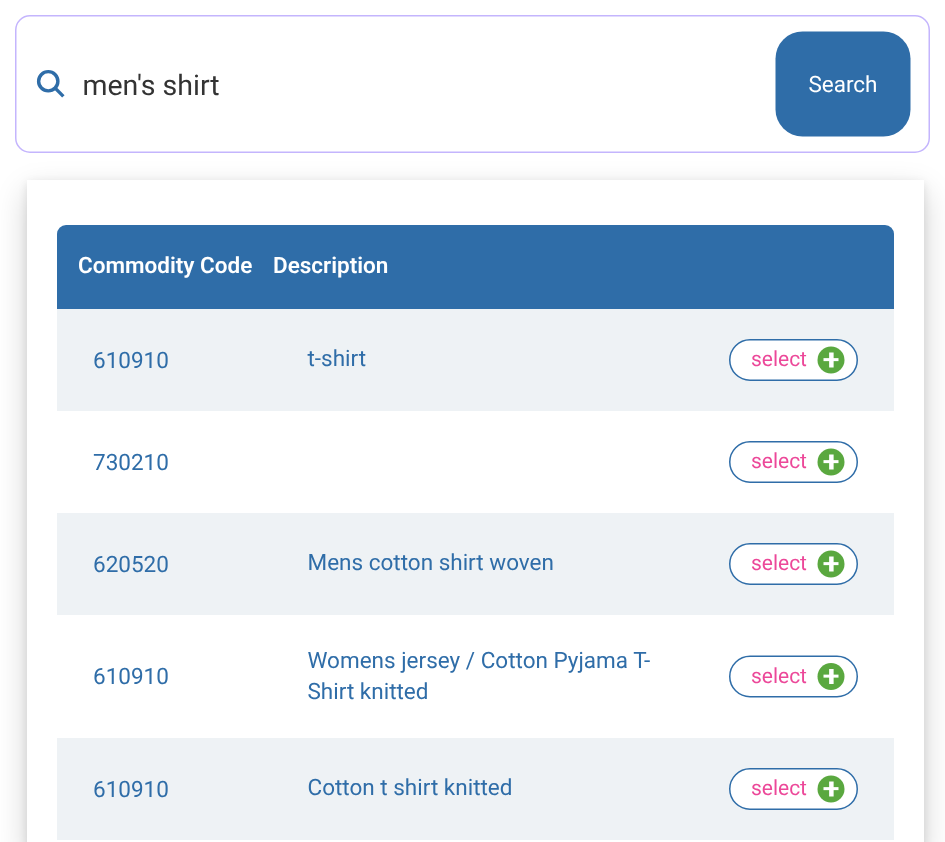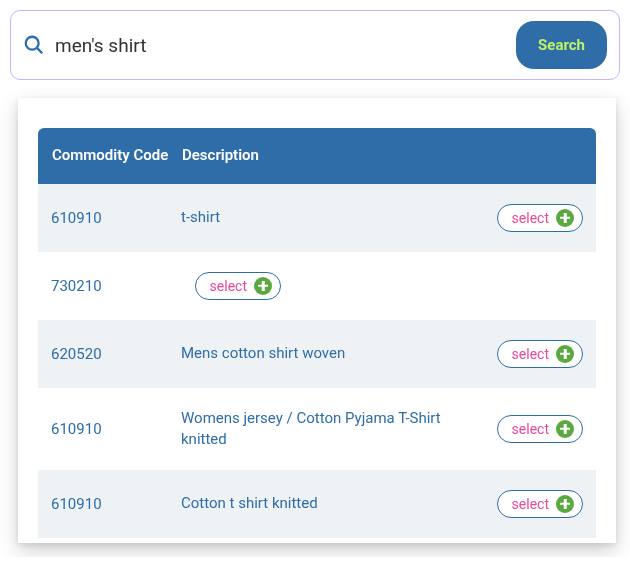--- a/index.html
+++ b/index.html
@@ -30,28 +30,27 @@
     .search-input {
       flex: 1;
       border: none;
       outline: none;
       font-size: 19px;
       color: #333;
       font-family: inherit;
     }
     .search-button {
       background: #2f6da8;
-      color: #bef264;
+      color: #ffffff;
       border: none;
       border-radius: 18px;
-      padding: 15px 22px;
+      padding: 26px 22px;
       font-size: 15px;
       cursor: pointer;
       font-family: inherit;
-      font-weight: bold;
     }
     .results-panel {
       background: #fff;
       box-shadow: 0 8px 20px rgba(0,0,0,0.18), 0 2px 6px rgba(0,0,0,0.1);
       margin: 0 4px 4px 8px;
       padding-top: 30px;
       height: 445px;
       overflow: hidden;
       position: relative;
     }
@@ -76,34 +75,36 @@
     }
     .col-action {
       width: 100px;
       flex-shrink: 0;
       display: flex;
       justify-content: flex-end;
       align-items: center;
     }
     .table-row {
       display: flex;
-      padding: 20px 13px;
+      padding: 20px 24px;
       align-items: center;
       font-size: 15px;
+      justify-content: space-between;
     }
     .table-row:nth-child(odd) {
       background: #eef2f5;
     }
     .table-row .col-code {
       color: #2f6da8;
     }
     .table-row .col-desc {
       color: #2f6da8;
       padding-right: 10px;
       line-height: 1.4;
+      margin-left: 13px;
     }
     .select-btn {
       background: #fff;
       border: 1.5px solid #2f6da8;
       color: #ec4899;
       border-radius: 18px;
       padding: 4px 8px 4px 14px;
       font-size: 14px;
       cursor: pointer;
       display: inline-flex;

